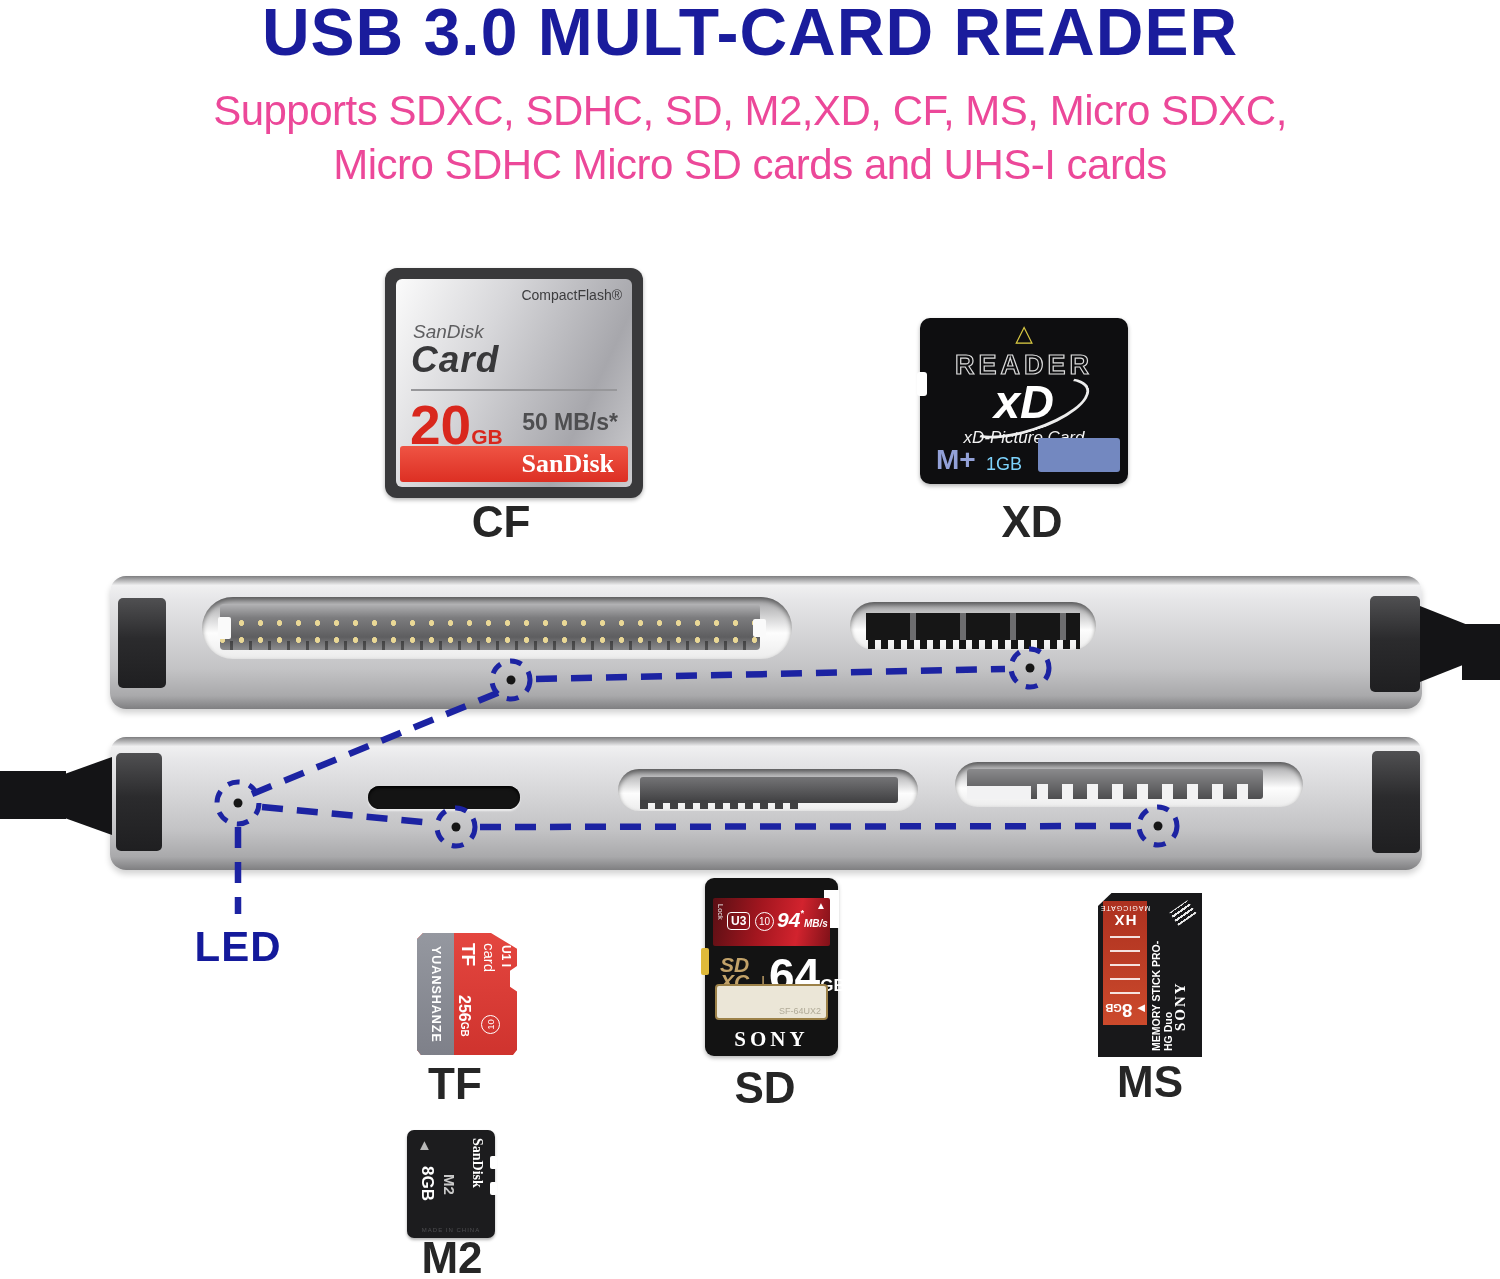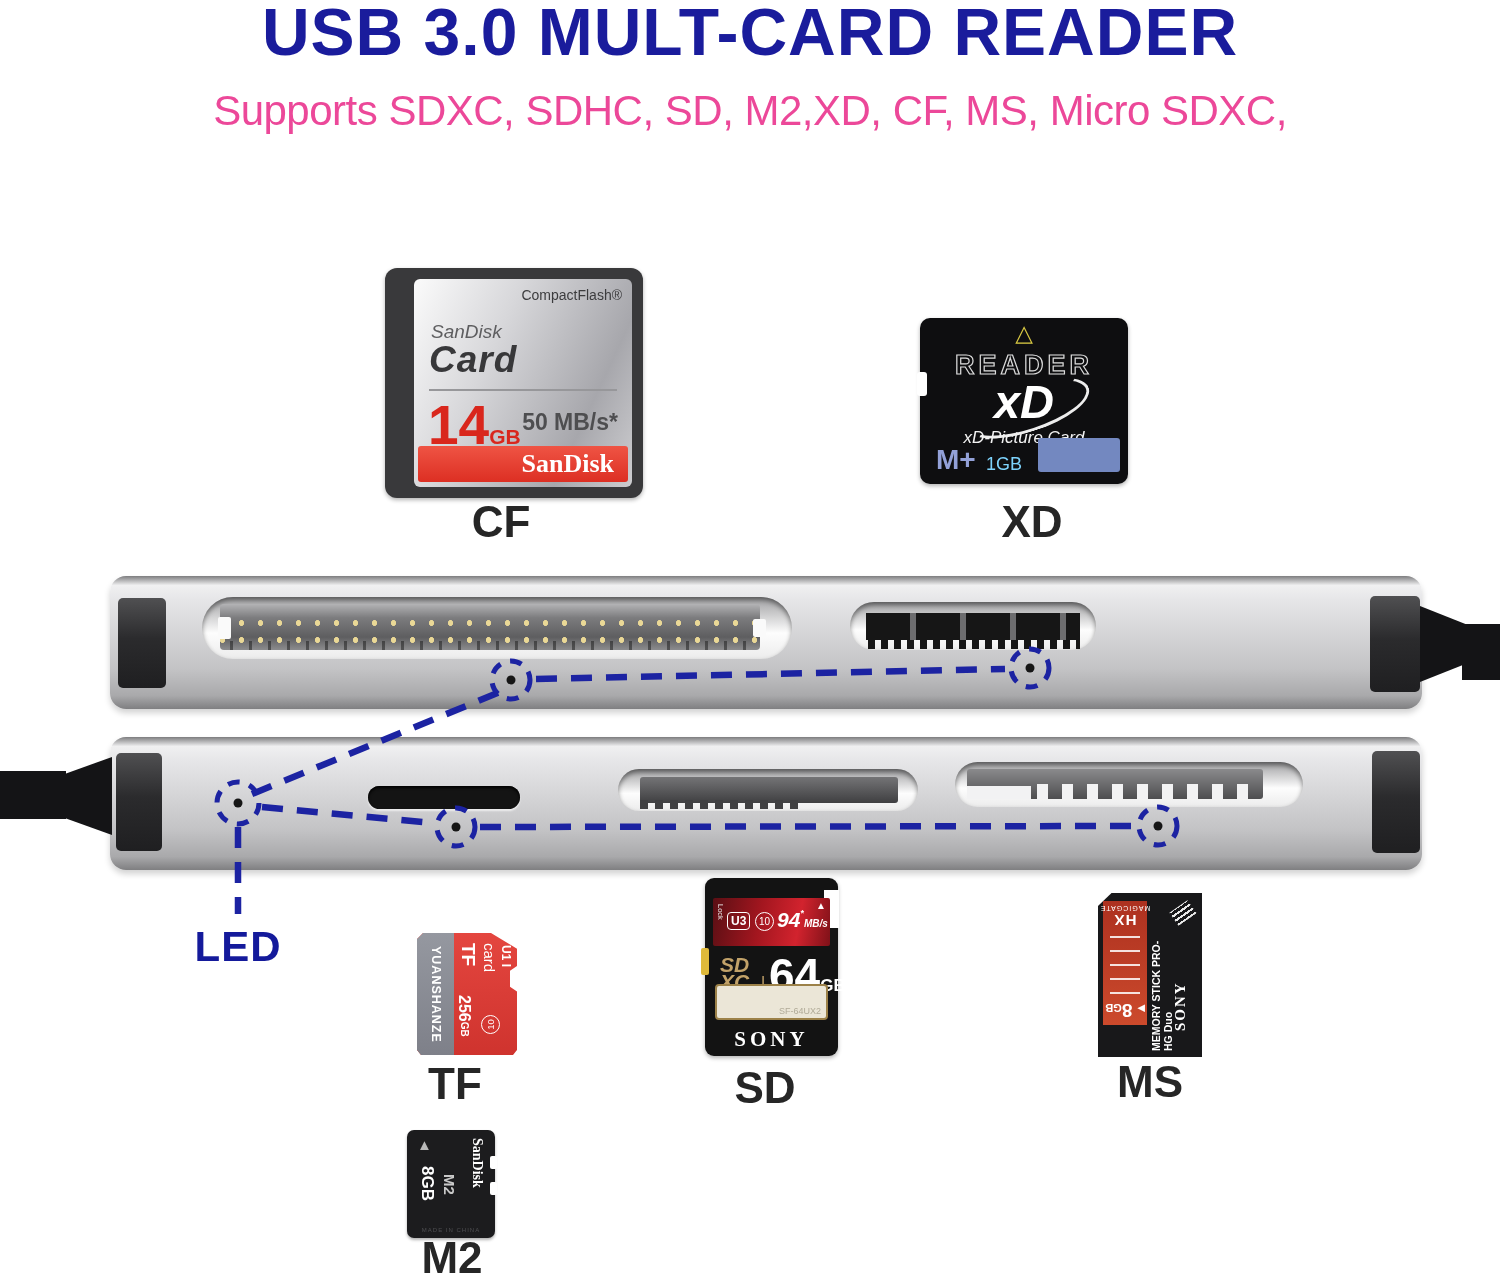--- a/index.html
+++ b/index.html
@@ -58,21 +58,21 @@
   .overlay{position:absolute;left:0;top:0;z-index:5;pointer-events:none;}
 
   
   .lbl{position:absolute;width:140px;text-align:center;font-size:44px;line-height:44px;
        font-weight:bold;color:#262626;}
 
   
   .cf-card{position:absolute;left:385px;top:268px;width:258px;height:230px;background:#39393b;
         border-radius:12px;box-shadow:0 2px 4px rgba(0,0,0,.3);}
   .cf-inner{position:absolute;left:11px;top:11px;right:11px;bottom:11px;border-radius:6px;
-        background:linear-gradient(115deg,#fbfbfb 0%,#d7d7da 35%,#a7a7ac 75%,#cdcdd0 100%);margin-left:18px;}
+        background:linear-gradient(115deg,#fbfbfb 0%,#d7d7da 35%,#a7a7ac 75%,#cdcdd0 100%);}
   .cf-type{position:absolute;right:10px;top:8px;font-size:14px;color:#3c3c3e;}
   .cf-brand{position:absolute;left:17px;top:42px;font-size:19px;font-style:italic;color:#5e5e60;}
   .cf-series{position:absolute;left:15px;top:60px;font-size:37px;font-weight:bold;
         font-style:italic;color:#38383a;letter-spacing:1px;}
   .cf-div{position:absolute;left:15px;right:15px;top:110px;height:2px;background:#97979a;}
   .cf-cap{position:absolute;left:14px;top:114px;color:#d9271d;font-weight:bold;}
   .cf-cap .big{font-size:55px;} .cf-cap .sm{font-size:21px;}
   .cf-speed{position:absolute;right:14px;top:130px;font-size:23px;font-weight:bold;color:#4e4e50;}
   .cf-band{position:absolute;left:4px;right:4px;bottom:5px;height:36px;border-radius:3px;
         background:linear-gradient(180deg,#ef5444,#dd2f23);color:#fff;text-align:right;
@@ -181,29 +181,30 @@
         color:#4f4f52;letter-spacing:1px;}
 </style>
 </head>
 <body>
 
 <div class="canvas">
 
   <div class="hdr-title">USB 3.0 MULT-CARD READER</div>
   <div class="hdr-sub">
     <div>Supports SDXC, SDHC, SD, M2,XD, CF, MS, Micro SDXC,</div>
+    <div>Micro SDHC Micro SD cards and UHS-I cards</div>
   </div>
 
   <div class="cf-card">
     <div class="cf-inner">
       <div class="cf-type">CompactFlash®</div>
       <div class="cf-brand">SanDisk</div>
       <div class="cf-series">Card</div>
       <div class="cf-div"></div>
-      <div class="cf-cap"><span class="big">14</span><span class="sm">GB</span></div>
+      <div class="cf-cap"><span class="big">20</span><span class="sm">GB</span></div>
       <div class="cf-speed">50 MB/s*</div>
       <div class="cf-band">SanDisk</div>
     </div>
   </div>
   <div class="lbl" style="left:431px;top:500px">CF</div>
 
   <div class="xd-card">
     <div class="xd-notch"></div>
     <div class="xd-tri">△</div>
     <div class="xd-brand">READER</div>

